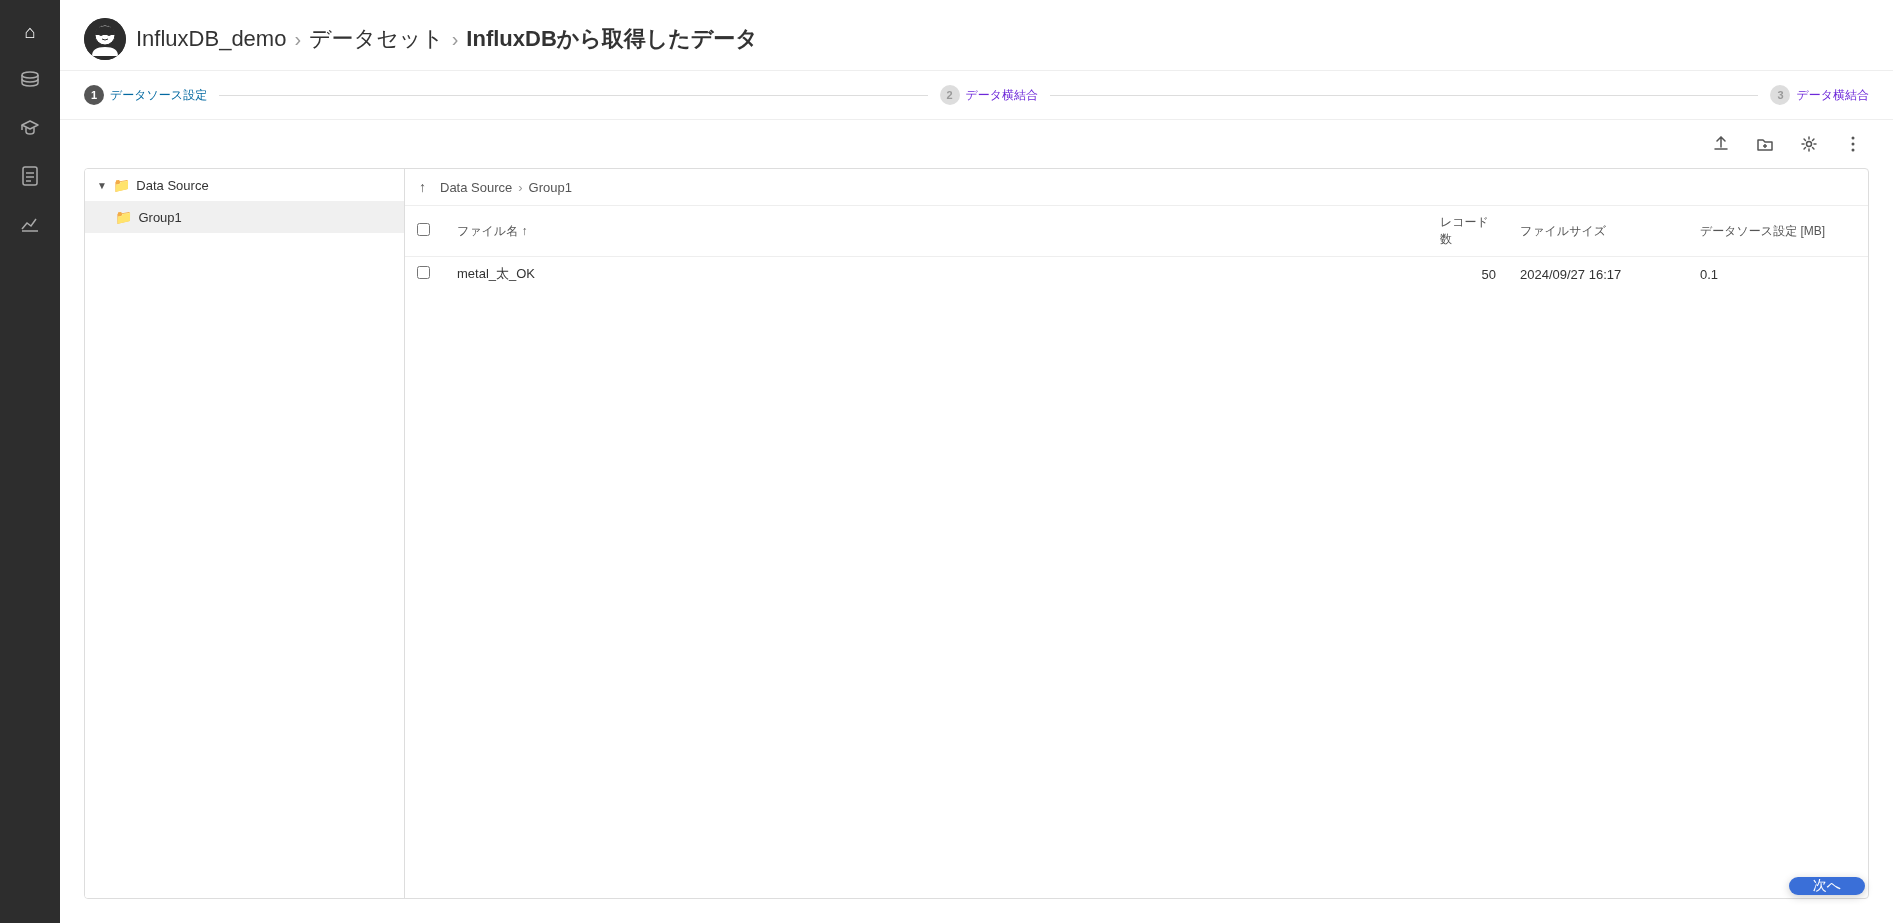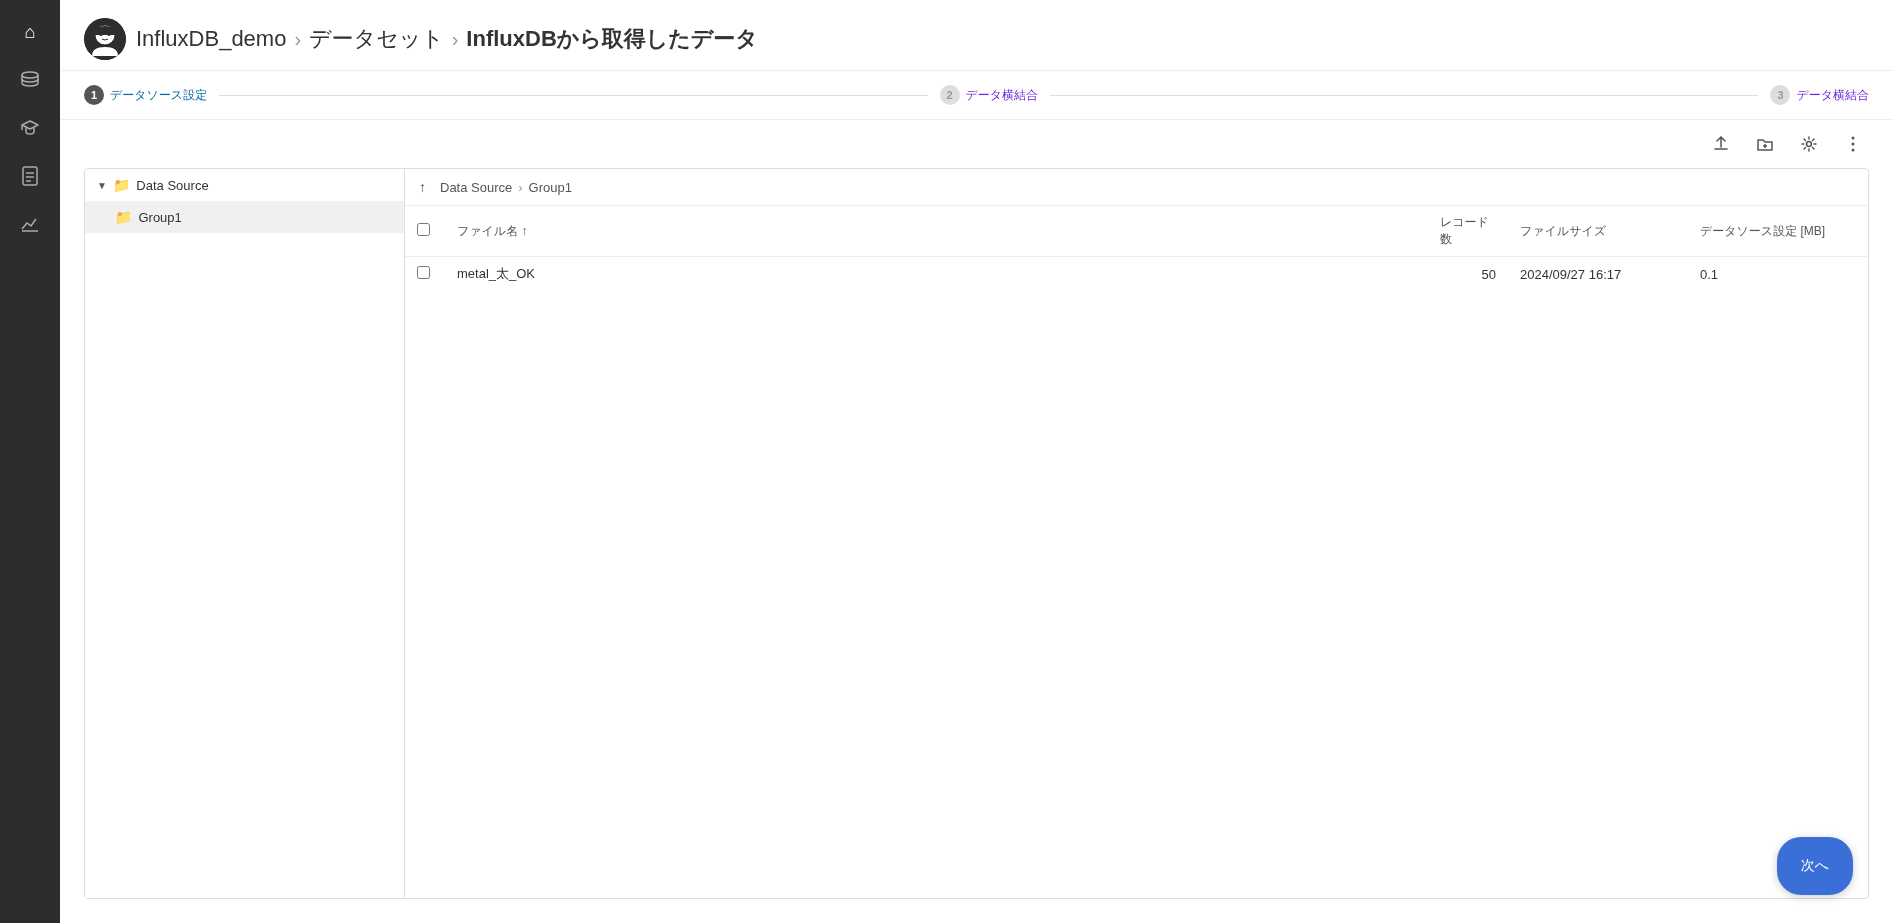--- a/index.html
+++ b/index.html
@@ -208,26 +208,26 @@
     .file-table .col-check { width: 40px; }
     .file-table .col-name { flex: 1; }
     .file-table .col-records { width: 80px; text-align: left; }
     .file-table .col-upload { width: 180px; }
     .file-table .col-size { width: 180px; }
 
     
     .next-btn {
       position: fixed;
       bottom: 28px;
-      right: 40px;
+      right: 28px;
       background: #3a6fd8;
       color: #fff;
       border: none;
       border-radius: 24px;
-      padding: 20px 24px;
+      padding: 0 24px;
       font-size: 14px;
       cursor: pointer;
       box-shadow: 0 2px 8px rgba(0,0,0,0.2);
     }
 
     
     .avatar-svg {
       width: 42px;
       height: 42px;
     }

